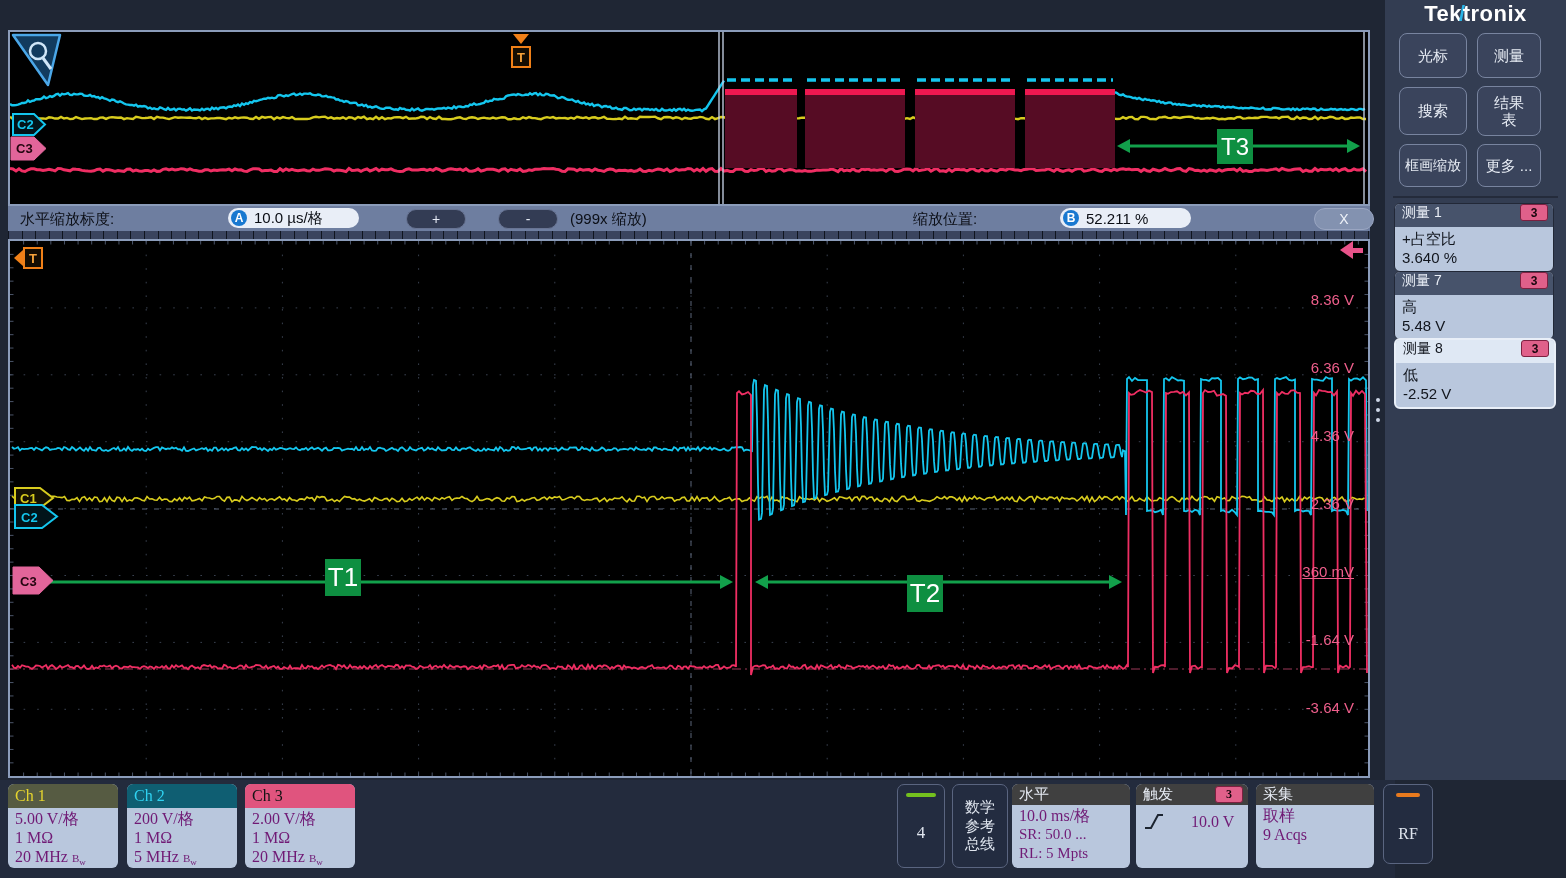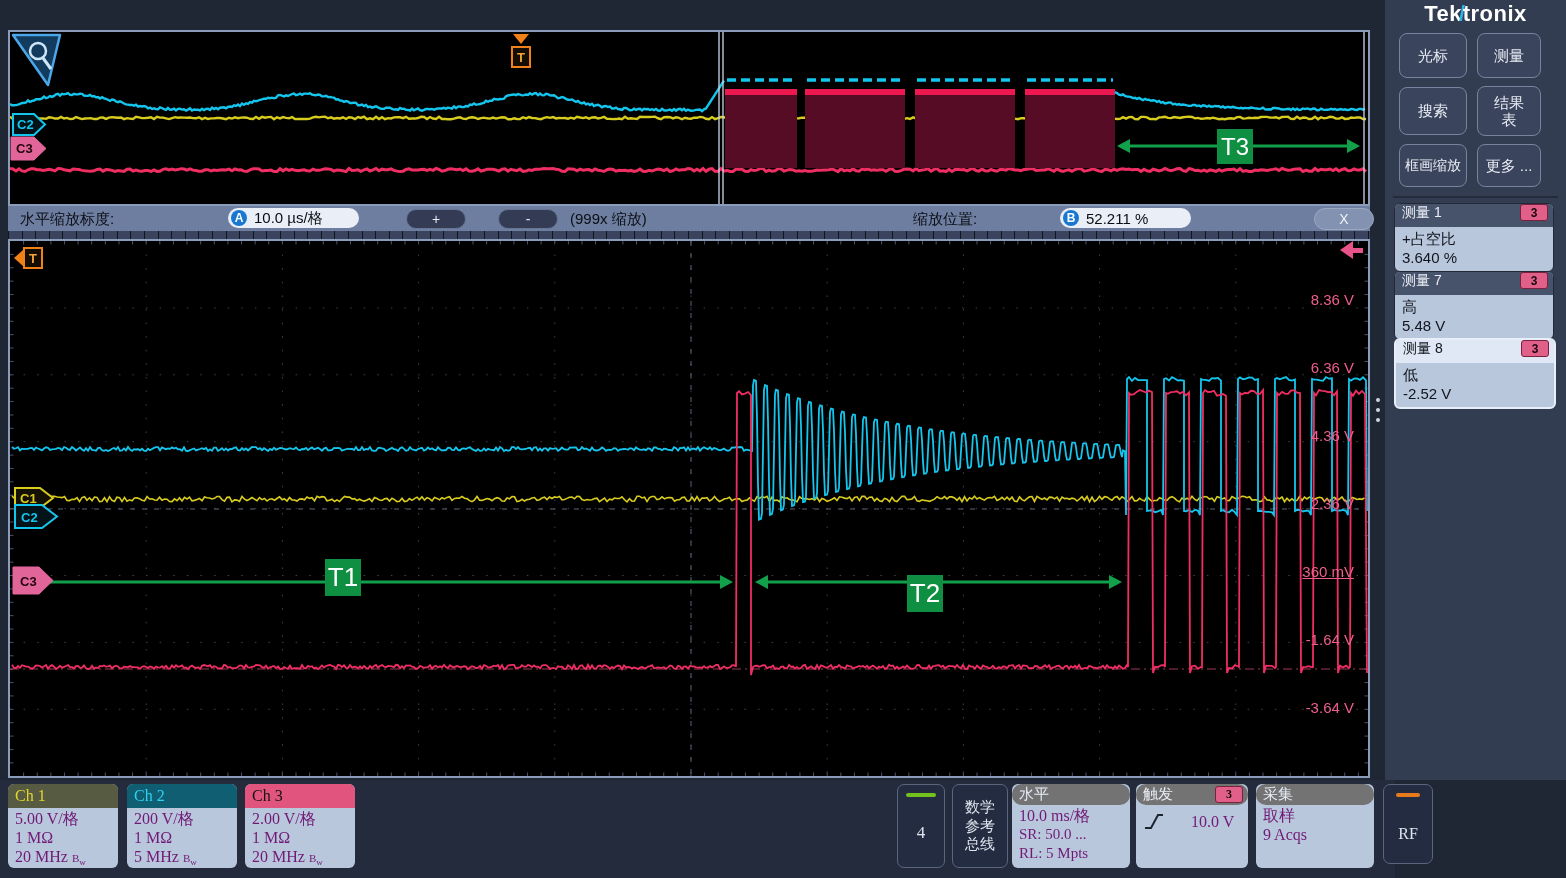--- a/index.html
+++ b/index.html
@@ -61,21 +61,21 @@
   .meas-body{padding:2px 7px 4px 7px;color:#11151d;font-size:15px;line-height:19px;}
 
   
   .bottombar{position:absolute;left:0;top:780px;width:1395px;height:98px;background:#232b3d;font-family:Liberation Serif, serif;}
   .bbadge{position:absolute;top:4px;width:110px;height:84px;border-radius:6px;overflow:hidden;background:#b9c7dd;}
   .bbadge .hd{height:24px;font-size:16px;display:flex;align-items:center;padding-left:7px;}
   .bbadge .bd{padding:1px 0 0 7px;font-size:16px;line-height:19px;color:#701a75;}
   .bw-b{font-size:11px;}
   .bw-w{font-size:9px;vertical-align:-3px;}
   .dkbtn{position:absolute;top:4px;background:#232c40;border:1.5px solid #5a6580;border-radius:7px;color:#dfe5ee;box-sizing:border-box;}
-  .hdr-badge .hd{background:#737373;color:#e8edf6;font-size:15px;border-radius:10px;}
+  .hdr-badge .hd{background:#404040;color:#e8edf6;font-size:15px;}
   .srcchip{margin-left:auto;margin-right:5px;}
   .rfline{position:absolute;left:50%;transform:translateX(-50%);top:8px;width:24px;height:4px;background:#e87a1e;border-radius:2px;}
   .chline{position:absolute;left:50%;transform:translateX(-50%);top:8px;width:30px;height:4px;background:#74c11e;border-radius:2px;}
 </style>
 </head>
 <body>
 
 <div class="screen">
 
 

